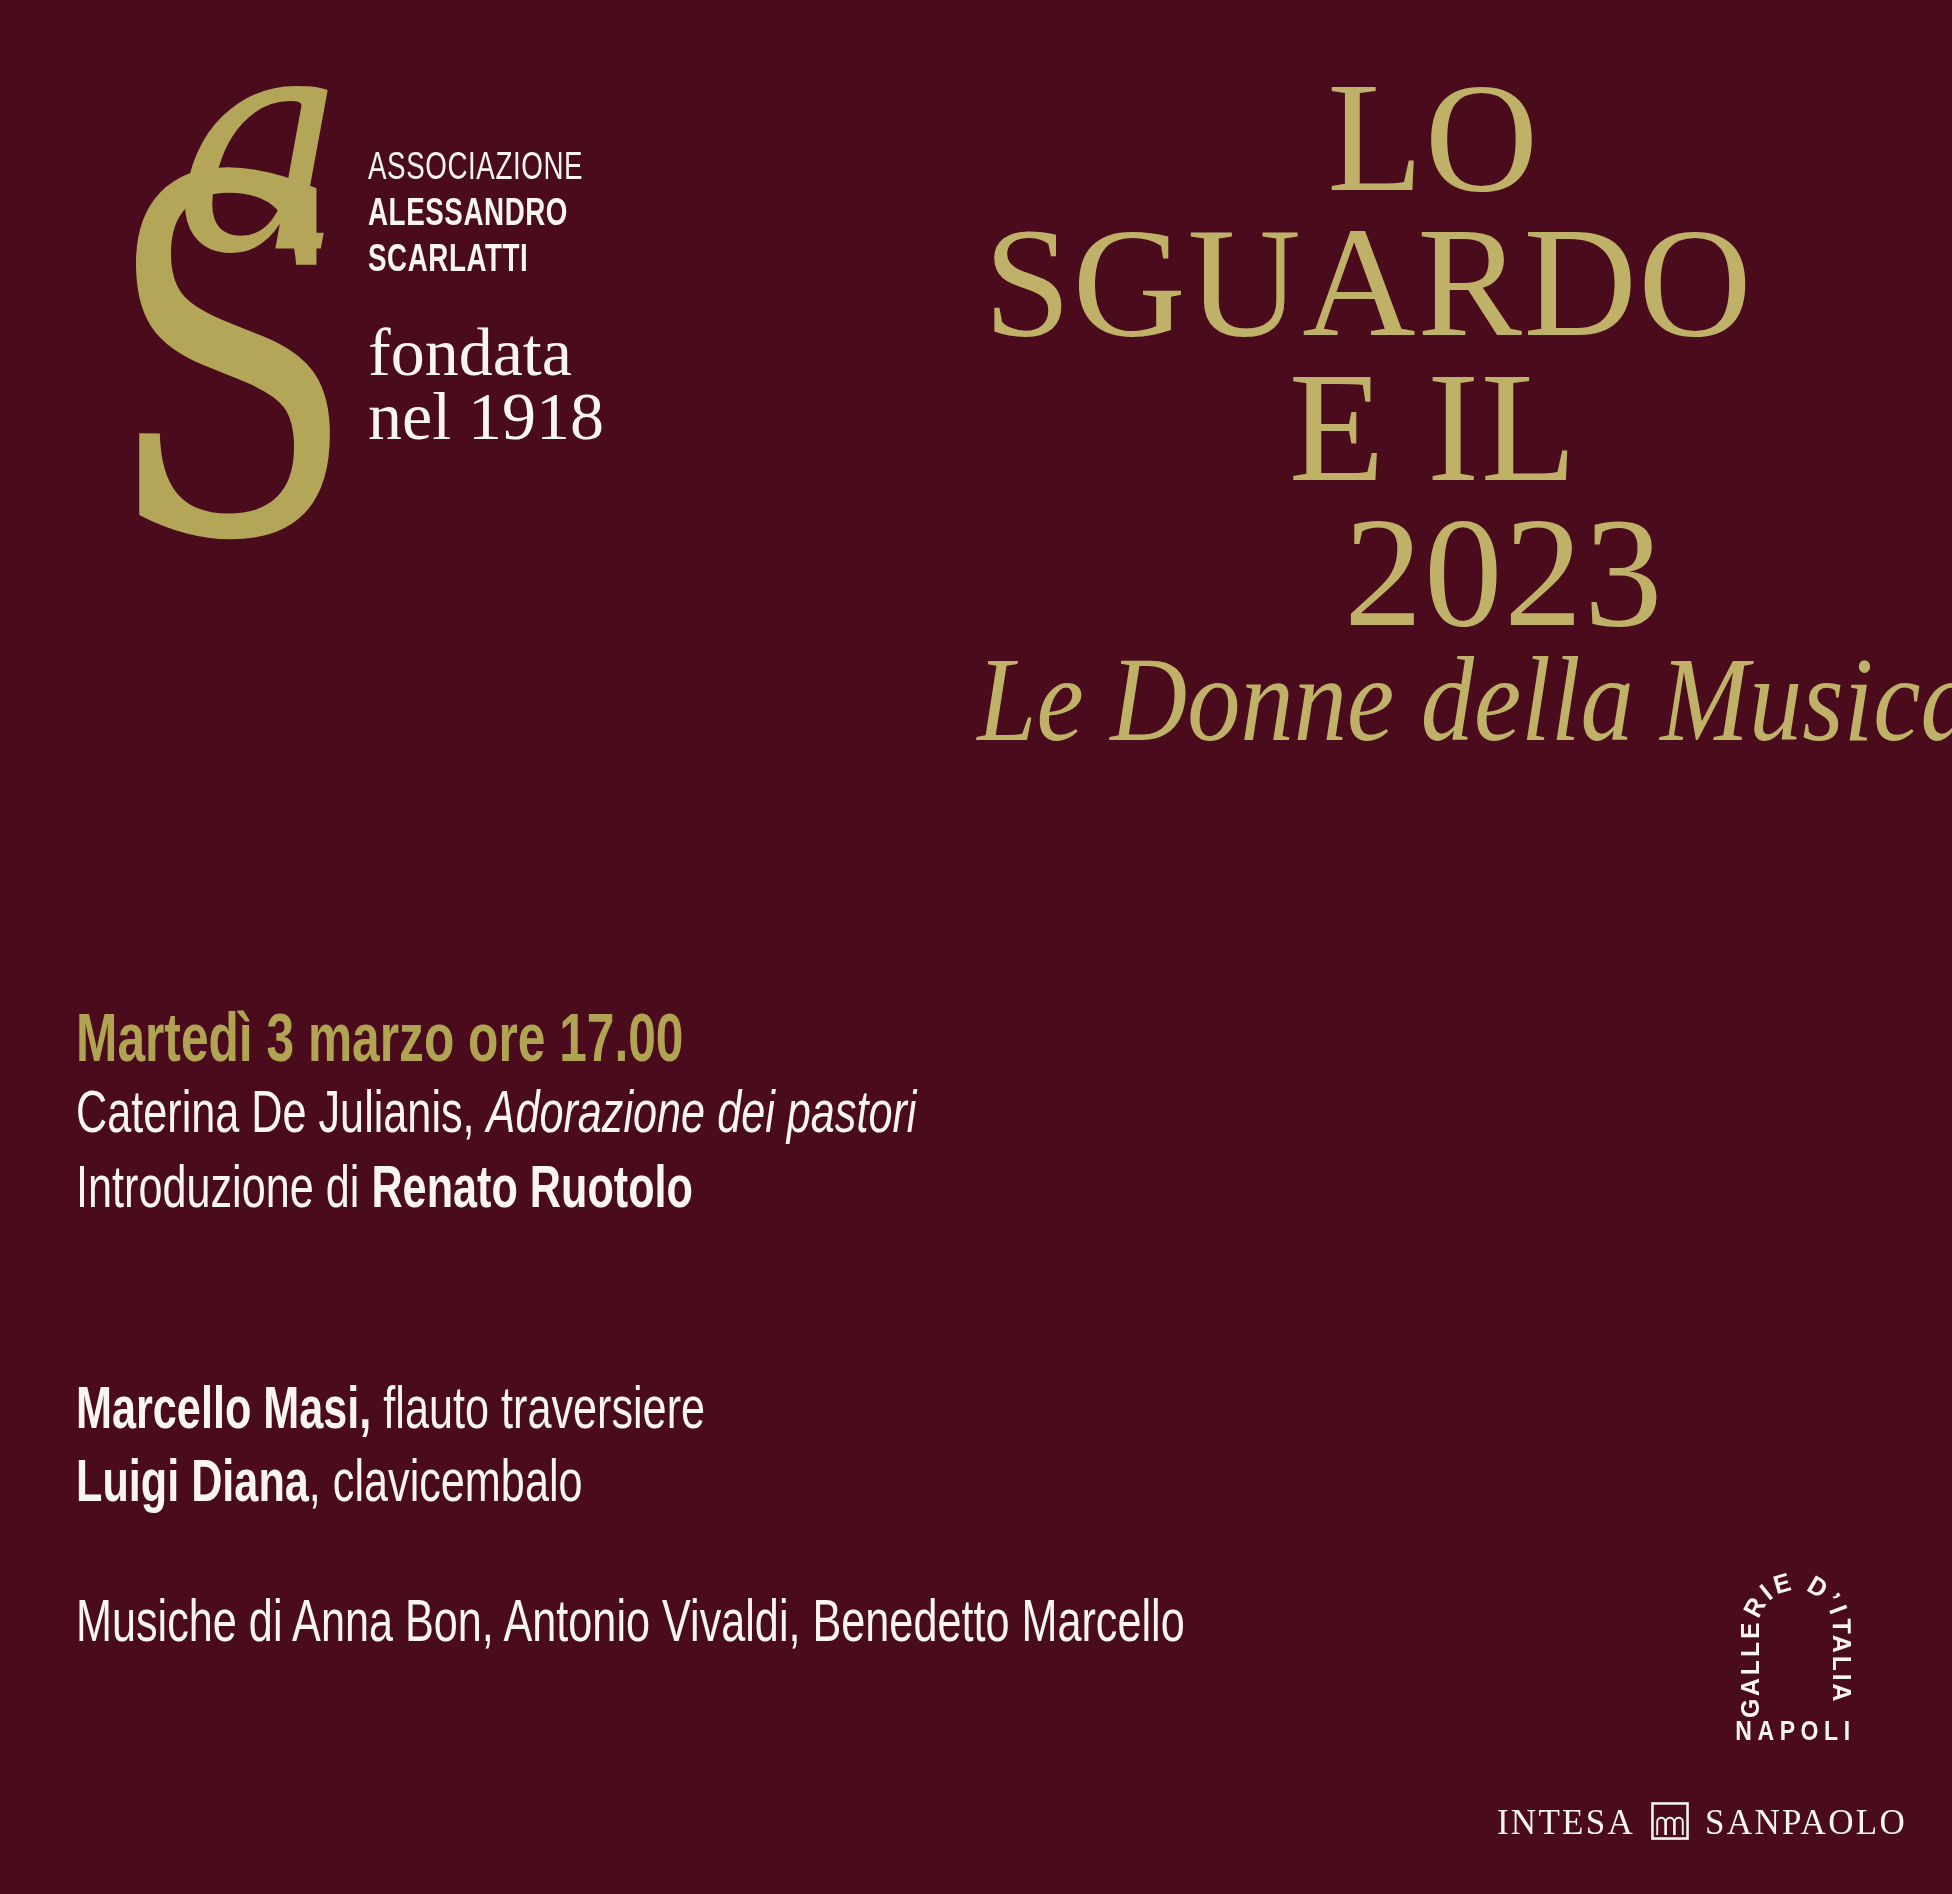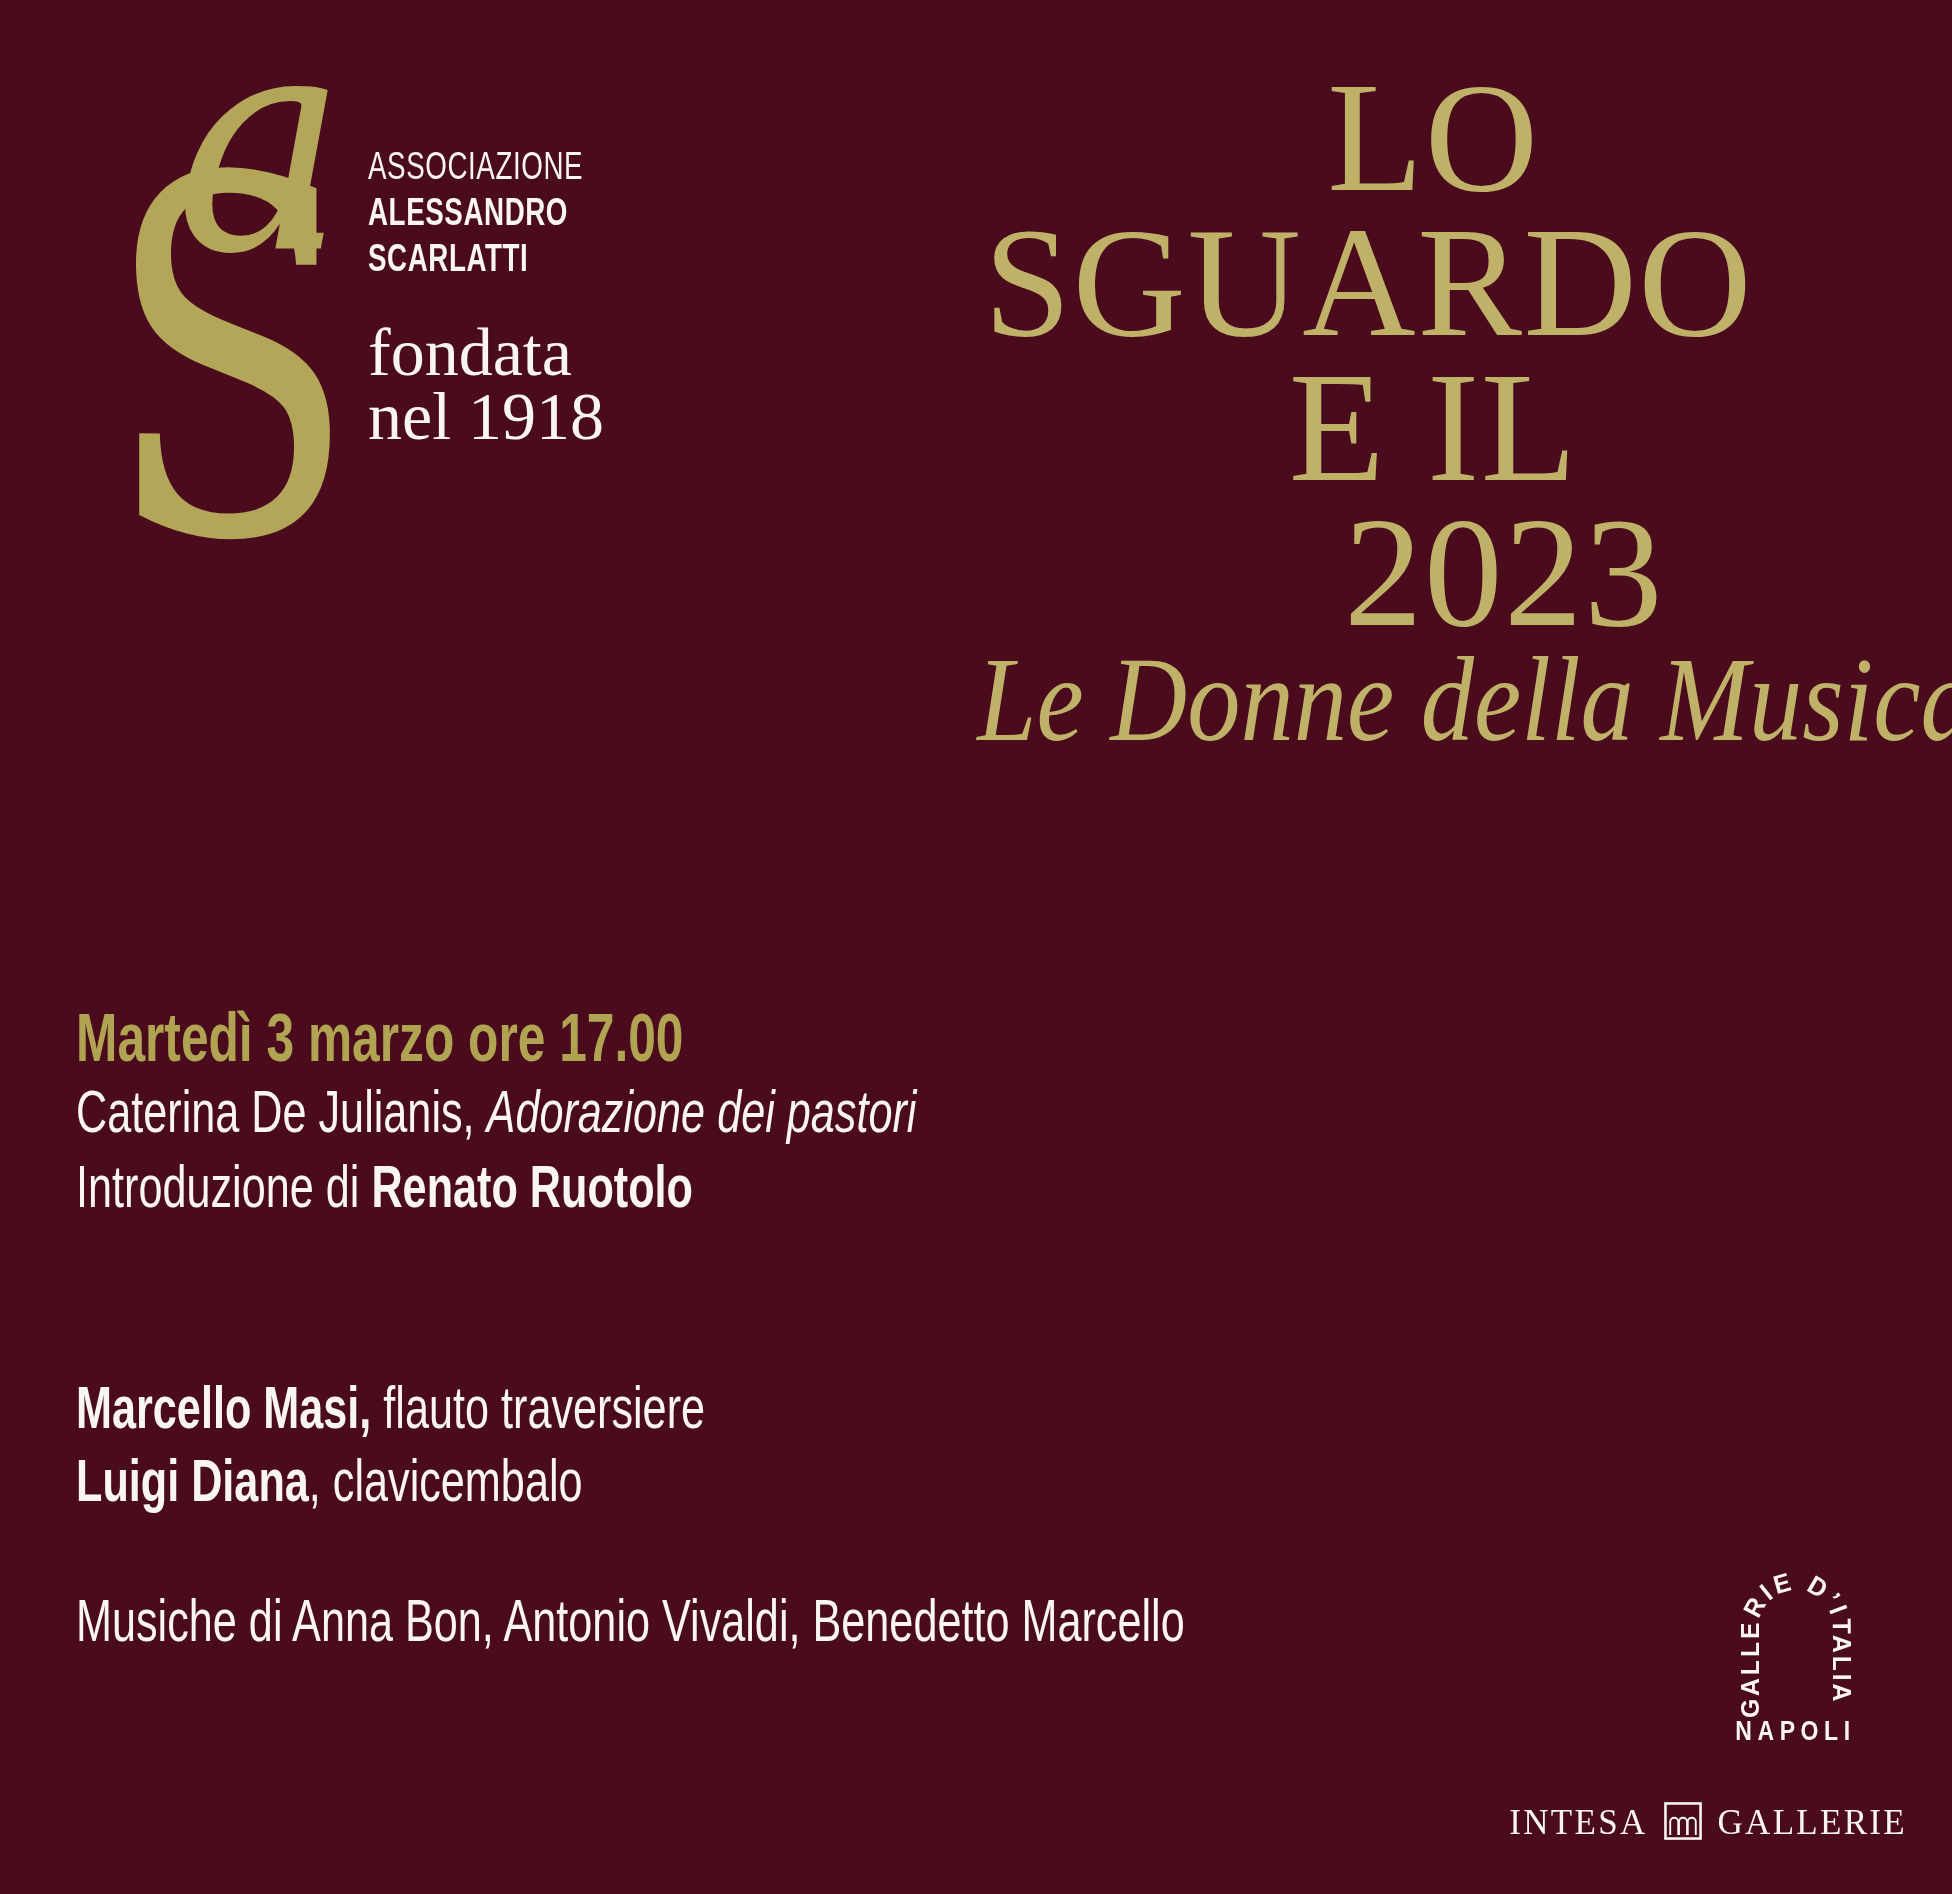--- a/index.html
+++ b/index.html
@@ -147,17 +147,17 @@
     </text>
     <text x="108" y="261" text-anchor="middle" font-size="37" letter-spacing="9" textLength="158" lengthAdjust="spacingAndGlyphs">NAPOLI</text>
   </svg>
 
   <div class="intesa">
     <span class="intesa-word">INTESA</span>
     <svg width="38" height="38" viewBox="0 0 52 52" aria-hidden="true">
       <rect x="2" y="2" width="48" height="48" fill="none" stroke="#f9f5f3" stroke-width="3.5"></rect>
       <path d="M8.5 45 V27 A5.5 5.5 0 0 1 19.5 27 V45 M20.5 45 V27 A5.5 5.5 0 0 1 31.5 27 V45 M32.5 45 V27 A5.5 5.5 0 0 1 43.5 27 V45" fill="none" stroke="#f9f5f3" stroke-width="2.6"></path>
     </svg>
-    <span class="intesa-word">GALLERIE</span>
+    <span class="intesa-word">SANPAOLO</span>
   </div>
 
 </div>
 
 
 </body></html>

